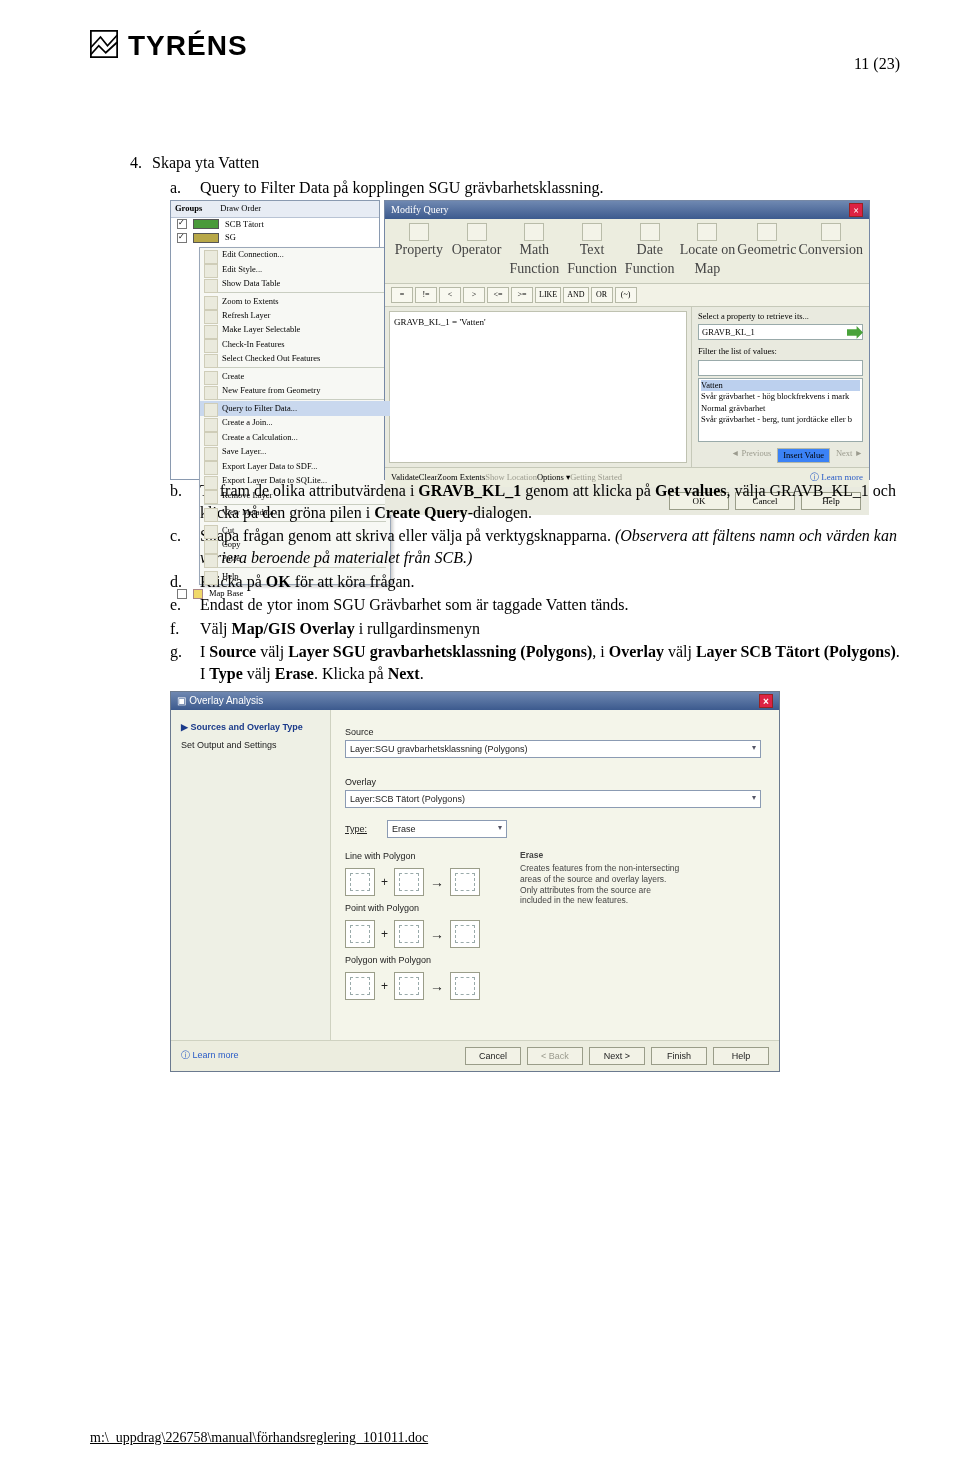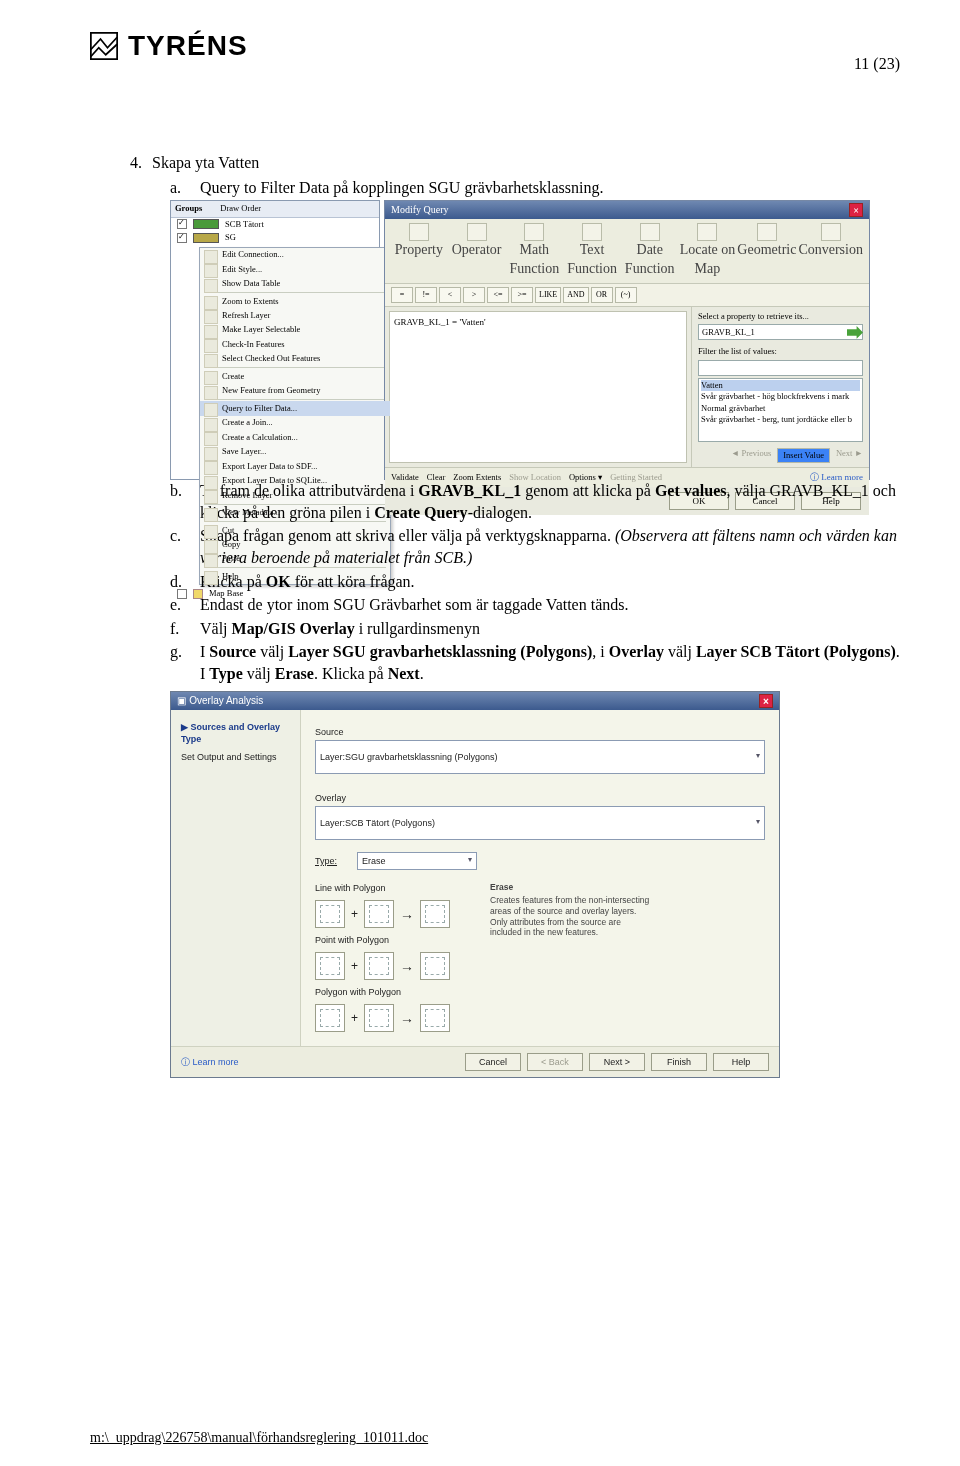--- a/index.html
+++ b/index.html
@@ -11,21 +11,21 @@
     color: #000;
     width: 960px;
   }
   .page {
     padding: 30px 60px 40px 90px;
     position: relative;
     min-height: 1466px;
   }
   .header {
     display: flex;
-    align-items: center;
+    align-items: flex-start;
     gap: 10px;
     margin-bottom: 10px;
   }
   .logo-icon {
     width: 28px;
     height: 28px;
     display: inline-block;
   }
   .logo-text {
     font-family: Arial, sans-serif;
@@ -182,21 +182,21 @@
   }
   .mq-list {
     background:#fff; border:1px solid #9aa; height:64px; margin-top:2px;
     padding:1px 2px; overflow:hidden;
   }
   .mq-list .sel { background:#bcd0ee; }
   .mq-footer {
     display:flex; justify-content:space-between; align-items:center;
     padding:3px 6px; background:#eceddf; border-top:1px solid #c6c9b9;
   }
-  .mq-footer-left { display:flex; gap:8px; font-size:8.5px; }
+  .mq-footer-left { display:flex; gap:0; font-size:8.5px; }
   .mq-buttons { display:flex; justify-content:flex-end; gap:6px; padding:5px 8px; background:#e9eadf; }
   .win-btn {
     min-width:60px; height:18px; background:#f2f2e6; border:1px solid #9a9d89;
     text-align:center; font-size:9px; line-height:16px;
   }
   .arrow-green { width:16px; height:16px; background:#49a23a; display:inline-block; clip-path: polygon(0 30%, 60% 30%, 60% 10%, 100% 50%, 60% 90%, 60% 70%, 0 70%); margin-left:4px; }
 
   
   .ss2 {
     width: 610px;
@@ -211,22 +211,22 @@
   .oa-left {
     width: 160px; background:#eef0e5; border-right:1px solid #cfd2c1;
     padding:8px 8px; font-size:9px;
   }
   .oa-step { padding:3px 2px; }
   .oa-step.active { color:#1a3a8a; font-weight:bold; }
   .oa-step.active::before { content:"▶ "; color:#1a3a8a; }
   .oa-right { flex:1; padding:8px 14px; background:#f4f5ea; font-size:9px; }
   .oa-label { margin-top:8px; margin-bottom:2px; }
   .oa-field {
-    width: 450px; height:18px; background:#fff; border:1px solid #8b9bb3;
-    display:flex; justify-content:space-between; align-items:center; padding:16px 4px;
+    width: 416px; height:18px; background:#fff; border:1px solid #8b9bb3;
+    display:flex; justify-content:space-between; align-items:center; padding:0 4px;
   }
   .oa-type-row { display:flex; align-items:center; gap:20px; margin-top:12px; }
   .oa-type-field { width:120px; height:18px; background:#fff; border:1px solid #8b9bb3; padding:0 4px; display:flex; justify-content:space-between; align-items:center;}
   .oa-diagrams { display:flex; gap:40px; margin-top:12px; }
   .diag-block { font-size:9px; }
   .diag-row { display:flex; align-items:center; gap:6px; margin:6px 0; }
   .diag-box { width:30px; height:28px; border:1px solid #9a9d89; background:#fff; position:relative; }
   .diag-box::after { content:""; position:absolute; inset:4px; border:1px dashed #9aa; }
   .diag-plus { font-size:12px; }
   .diag-arrow { font-size:14px; }

